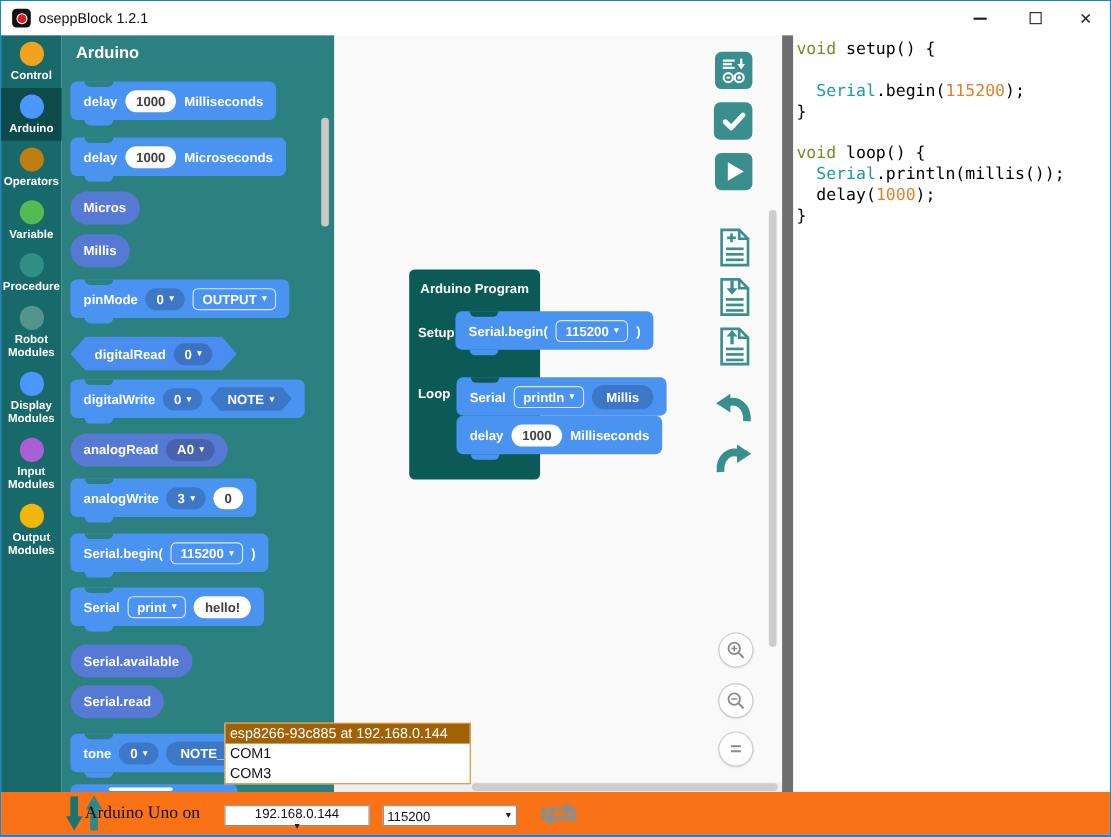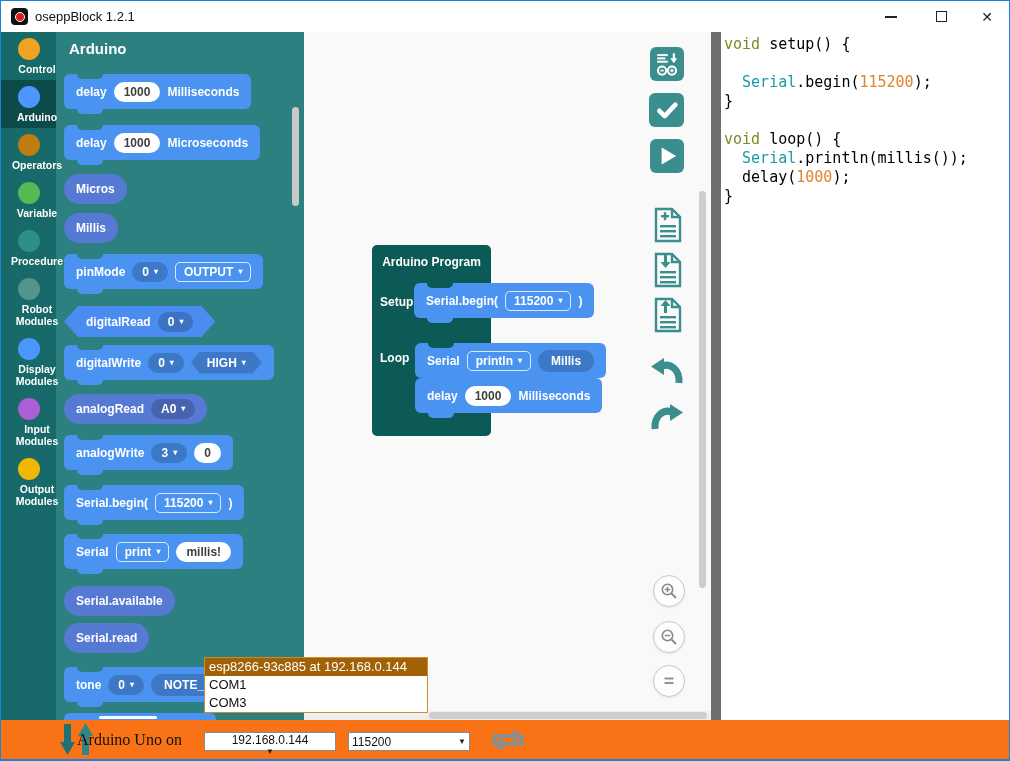--- a/index.html
+++ b/index.html
@@ -17,21 +17,21 @@
   #btn-min{left:873px;} #btn-max{left:923px;} #btn-close{left:969px;}
   #btn-min i{display:block;width:12px;height:2px;background:#222;}
   #btn-max i{display:block;width:11px;height:11px;border:1.5px solid #222;box-sizing:border-box;}
   #btn-close i{font-style:normal;font-size:14px;color:#222;line-height:1;}
 
   
   #sidebar{position:absolute;left:0;top:31px;width:55px;height:688px;background:#186a6a;z-index:2;}
   .cat{display:flex;flex-direction:column;align-items:center;justify-content:center;padding:6px 0 5px;cursor:pointer;}
   .cat.sel{background:#0d4b4b;}
   .dot{width:22px;height:22px;border-radius:50%;margin-bottom:3px;}
-  .catlbl{font-size:10.5px;font-weight:700;color:#fff;line-height:12px;padding-left:17px;}
+  .catlbl{font-size:10.5px;font-weight:700;color:#fff;line-height:12px;}
 
   
   #flyout{position:absolute;left:55px;top:31px;width:248px;height:688px;background:#2d8080;z-index:1;}
   #flyhdr{position:absolute;left:68px;top:39px;font-size:15px;font-weight:700;color:#fff;z-index:3;}
 
   
   #workspace{position:absolute;left:303px;top:31px;width:407px;height:688px;background:#f9f9f9;z-index:1;}
   #splitter{position:absolute;left:710px;top:31px;width:10px;height:688px;background:#6e6e6e;z-index:6;}
   #codepanel{position:absolute;left:720px;top:31px;width:288px;height:688px;background:#fff;z-index:1;padding:3px 0 0 3px;box-sizing:border-box;}
   .cl{height:19px;white-space:pre;font-family:"DejaVu Sans Mono",monospace;font-size:15px;line-height:19px;color:#3f3f3f;}
@@ -214,21 +214,21 @@
       </div>
       <div class="blk " style="left:63px;top:344px;">
         <span class="notch fly"></span>
         <span class="bump"></span>
         <span class="blbl">digitalWrite</span>
         <span class="fld f-oval">
           <span>0</span>
           <span class="caret">▾</span>
         </span>
         <span class="fld f-hexdd">
-          <span>HIGH</span>
+          <span>NOTE</span>
           <span class="caret">▾</span>
         </span>
       </div>
       <div class="blk stad" style="left:63px;top:393px;">
         <span class="blbl">analogRead</span>
         <span class="fld f-oval">
           <span>A0</span>
           <span class="caret">▾</span>
         </span>
       </div>
@@ -256,21 +256,21 @@
       </div>
       <div class="blk " style="left:63px;top:533px;">
         <span class="notch fly"></span>
         <span class="bump"></span>
         <span class="blbl">Serial</span>
         <span class="fld f-rect">
           <span>print</span>
           <span class="caret">▾</span>
         </span>
         <span class="fld f-input">
-          <span>millis!</span>
+          <span>hello!</span>
         </span>
       </div>
       <div class="blk stad" style="left:63px;top:585px;">
         <span class="blbl">Serial.available</span>
       </div>
       <div class="blk stad" style="left:63px;top:622px;">
         <span class="blbl">Serial.read</span>
       </div>
       <div class="blk " style="left:63px;top:666px;">
         <span class="notch fly"></span>

